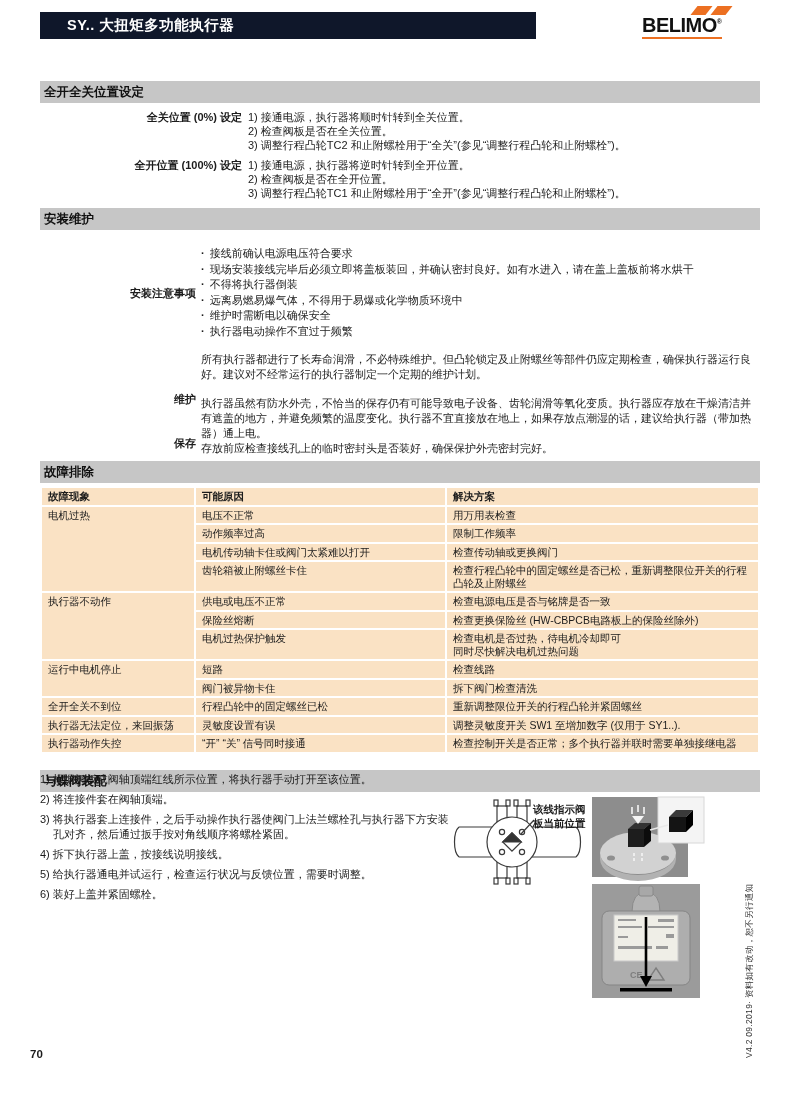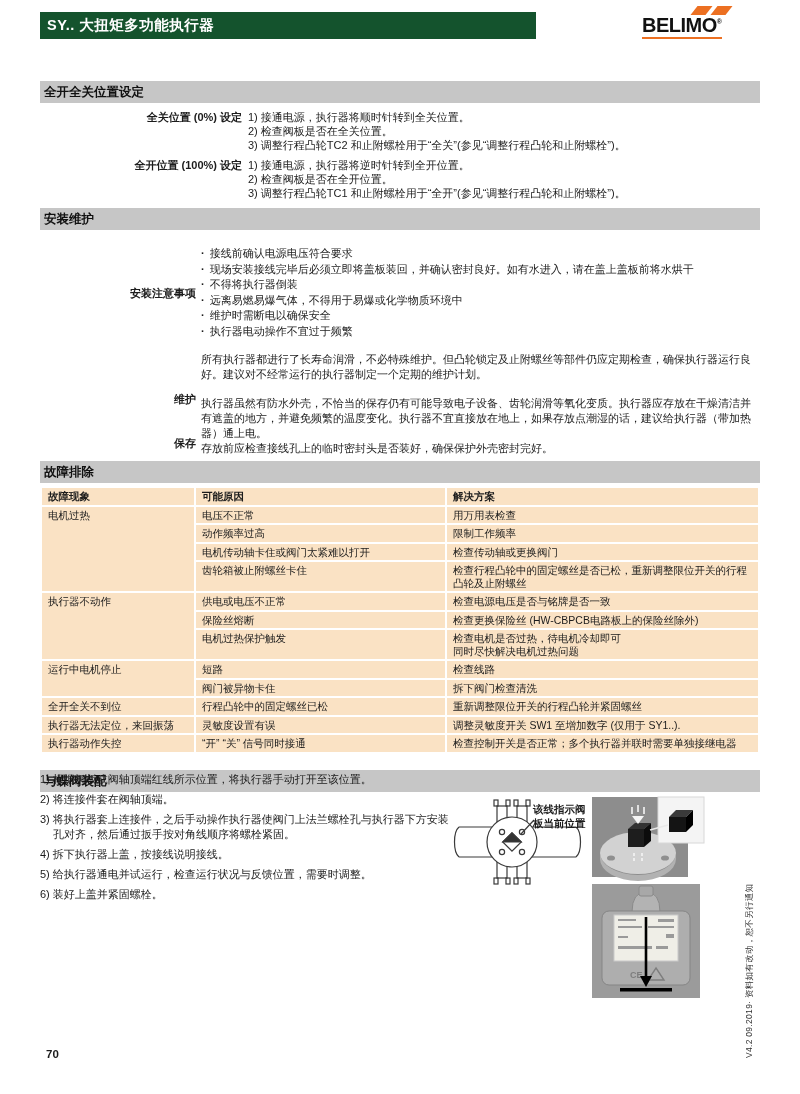--- a/index.html
+++ b/index.html
@@ -5,23 +5,23 @@
   html,body{margin:0;padding:0;}
   body{
     width:800px;height:1094px;position:relative;background:#ffffff;
     font-family:"Liberation Sans","DejaVu Sans",sans-serif;color:#1c1c1c;
     overflow:hidden;
   }
   .abs{position:absolute;}
 
   
   .title-bar{
-    left:40px;top:12px;width:496px;height:27px;background:#14532d;
+    left:40px;top:12px;width:496px;height:27px;background:#0f172a;
     color:#fff;font-weight:bold;font-size:14.5px;line-height:27px;
-    padding-left:7px;box-sizing:border-box;letter-spacing:.5px;
+    padding-left:27px;box-sizing:border-box;letter-spacing:.5px;
   }
   .logo{left:642px;top:6px;width:100px;height:40px;}
   .logo-slash{position:absolute;width:15px;height:9px;background:#EC7022;transform:skewX(-38deg);}
   .s1{left:52px;top:0;}
   .s2{left:72px;top:0;}
   .logo-text{position:absolute;top:8px;left:0;font-weight:bold;font-size:20px;letter-spacing:-.5px;color:#111;}
   .logo-text sup{font-size:7px;font-weight:bold;vertical-align:super;}
   .logo-underline{position:absolute;left:0;top:31px;width:80px;height:2px;background:#EC7022;}
 
   
@@ -54,21 +54,21 @@
   .ts-table tr.th td{font-weight:bold;}
   .pre{white-space:pre-line;}
 
   
   .steps{left:40px;top:772px;width:412px;font-size:11px;line-height:15px;}
   .step{text-indent:-13px;padding-left:13px;margin-bottom:5px;}
   .valve-callout{left:533px;top:802px;width:54px;font-size:10.5px;line-height:14px;font-weight:bold;white-space:pre-line;}
   .fig{overflow:visible;}
 
   
-  .page-number{left:30px;top:1048px;font-size:11.5px;font-weight:bold;margin-left:16px;}
+  .page-number{left:30px;top:1048px;font-size:11.5px;font-weight:bold;}
   .version-note{
     left:744px;top:1058px;transform:rotate(-90deg);transform-origin:0 0;
     white-space:nowrap;font-size:8.5px;color:#333;letter-spacing:.3px;
   }
 </style>
 </head>
 <body>
 
 <div class="abs title-bar">
   <span>SY.. 大扭矩多功能执行器</span>

